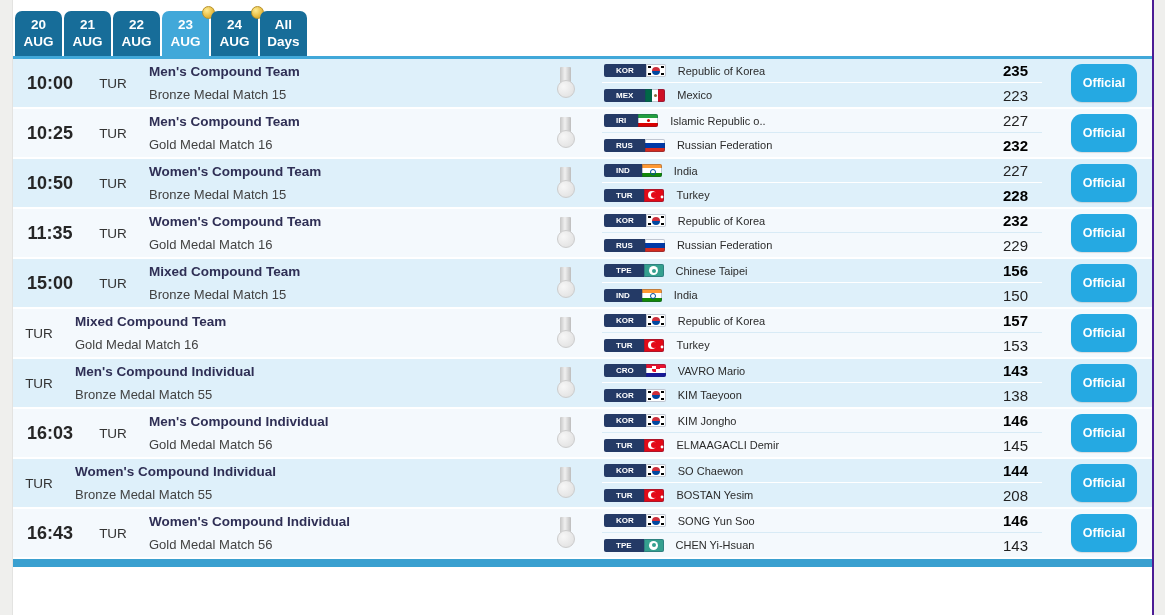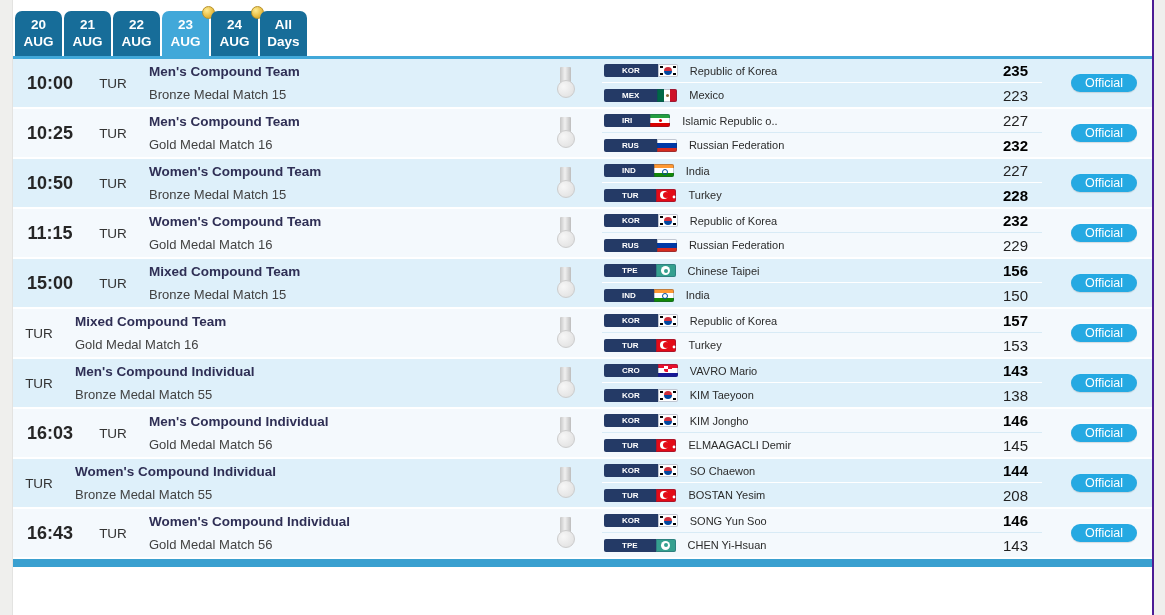--- a/index.html
+++ b/index.html
@@ -69,21 +69,21 @@
   .entry { display: flex; align-items: center; height: 24px; padding-left: 2px; }
   .row .entry:first-child { border-bottom: 1px solid #ffffff; }
   .row.bg-white .entry:first-child { border-bottom-color: #d8ebf6; }
   .name { margin-left: 12px; font-size: 11px; color: #2b2b2b; }
   .score { margin-left: auto; padding-right: 14px; font-size: 15px; color: #222; }
   .score.winner { font-weight: bold; color: #000; }
   
   .badge { display: flex; height: 13px; flex: none; }
   .noc {
     background: #243a66; color: #fff; font-size: 8px; font-weight: bold;
-    padding: 0 18px; display: flex; align-items: center; border-radius: 2px 0 0 2px;
+    padding: 0 12px; display: flex; align-items: center; border-radius: 2px 0 0 2px;
   }
   .flag { width: 20px; height: 13px; position: relative; overflow: hidden;
           border-radius: 0 2px 2px 0; box-shadow: inset 0 0 0 1px rgba(30,50,90,.28); flex: none; }
   .flag::before, .flag::after { content: ""; position: absolute; }
   .flag-kor { background: #fff; }
   .flag-kor::before { left: 6px; top: 2.5px; width: 8px; height: 8px; border-radius: 50%;
     background: linear-gradient(180deg, #cd2e3a 50%, #0047a0 50%); }
   .flag-kor::after { left: 2px; top: 2px; width: 3px; height: 2px; background: #000;
     box-shadow: 13px 0 #000, 0 7px #000, 13px 7px #000; }
   .flag-mex { background: linear-gradient(90deg, #006847 0 33%, #fff 33% 67%, #ce1126 67%); }
@@ -106,23 +106,23 @@
     background: conic-gradient(#e8112d 25%, #fff 0 50%, #e8112d 0 75%, #fff 0); }
   
   .medal { width: 20px; height: 32px; position: relative; }
   .medal::before { content: ""; position: absolute; left: 4px; top: 0; width: 11px; height: 16px;
     background: linear-gradient(90deg, #c6c6c6, #f0f0f0 45%, #bdbdbd); border-radius: 1px; }
   .medal::after { content: ""; position: absolute; left: 1px; top: 13px; width: 16px; height: 16px;
     border-radius: 50%; background: radial-gradient(circle at 35% 35%, #f7f7f7, #dddddd);
     border: 1px solid #cccccc; }
   
   .official-btn {
-    width: 66px; height: 18px; border: none; border-radius: 11px;
+    width: 66px; height: 38px; border: none; border-radius: 11px;
     background: #25a9e2; color: #fff; font-family: "Liberation Sans", sans-serif;
-    font-weight: normal; font-size: 12.5px; cursor: pointer;
+    font-weight: bold; font-size: 12.5px; cursor: pointer;
     display: flex; align-items: center; justify-content: center;
     box-shadow: 0 1px 1px rgba(0,0,0,.12);
   }
   .bottom-bar { height: 8px; background: #3aa0d0; }
 </style>
 </head>
 <body>
 
 <div class="card">
 
@@ -251,21 +251,21 @@
     </span>
     <span class="name">Turkey</span>
     <span class="score winner">228</span>
   </div>
         </div>
     <div class="c-status">
       <button class="official-btn">Official</button>
     </div>
   </div>
       <div class="row bg-white">
-    <div class="c-time">11:15</div>
+    <div class="c-time">11:35</div>
     <div class="c-venue">TUR</div>
     <div class="c-event">
       <div class="ev-title">Women's Compound Team</div>
       <div class="ev-sub">Gold Medal Match 16</div>
     </div>
     <div class="c-medal">
       <div class="medal"></div>
     </div>
     <div class="c-info">
           <div class="entry">

